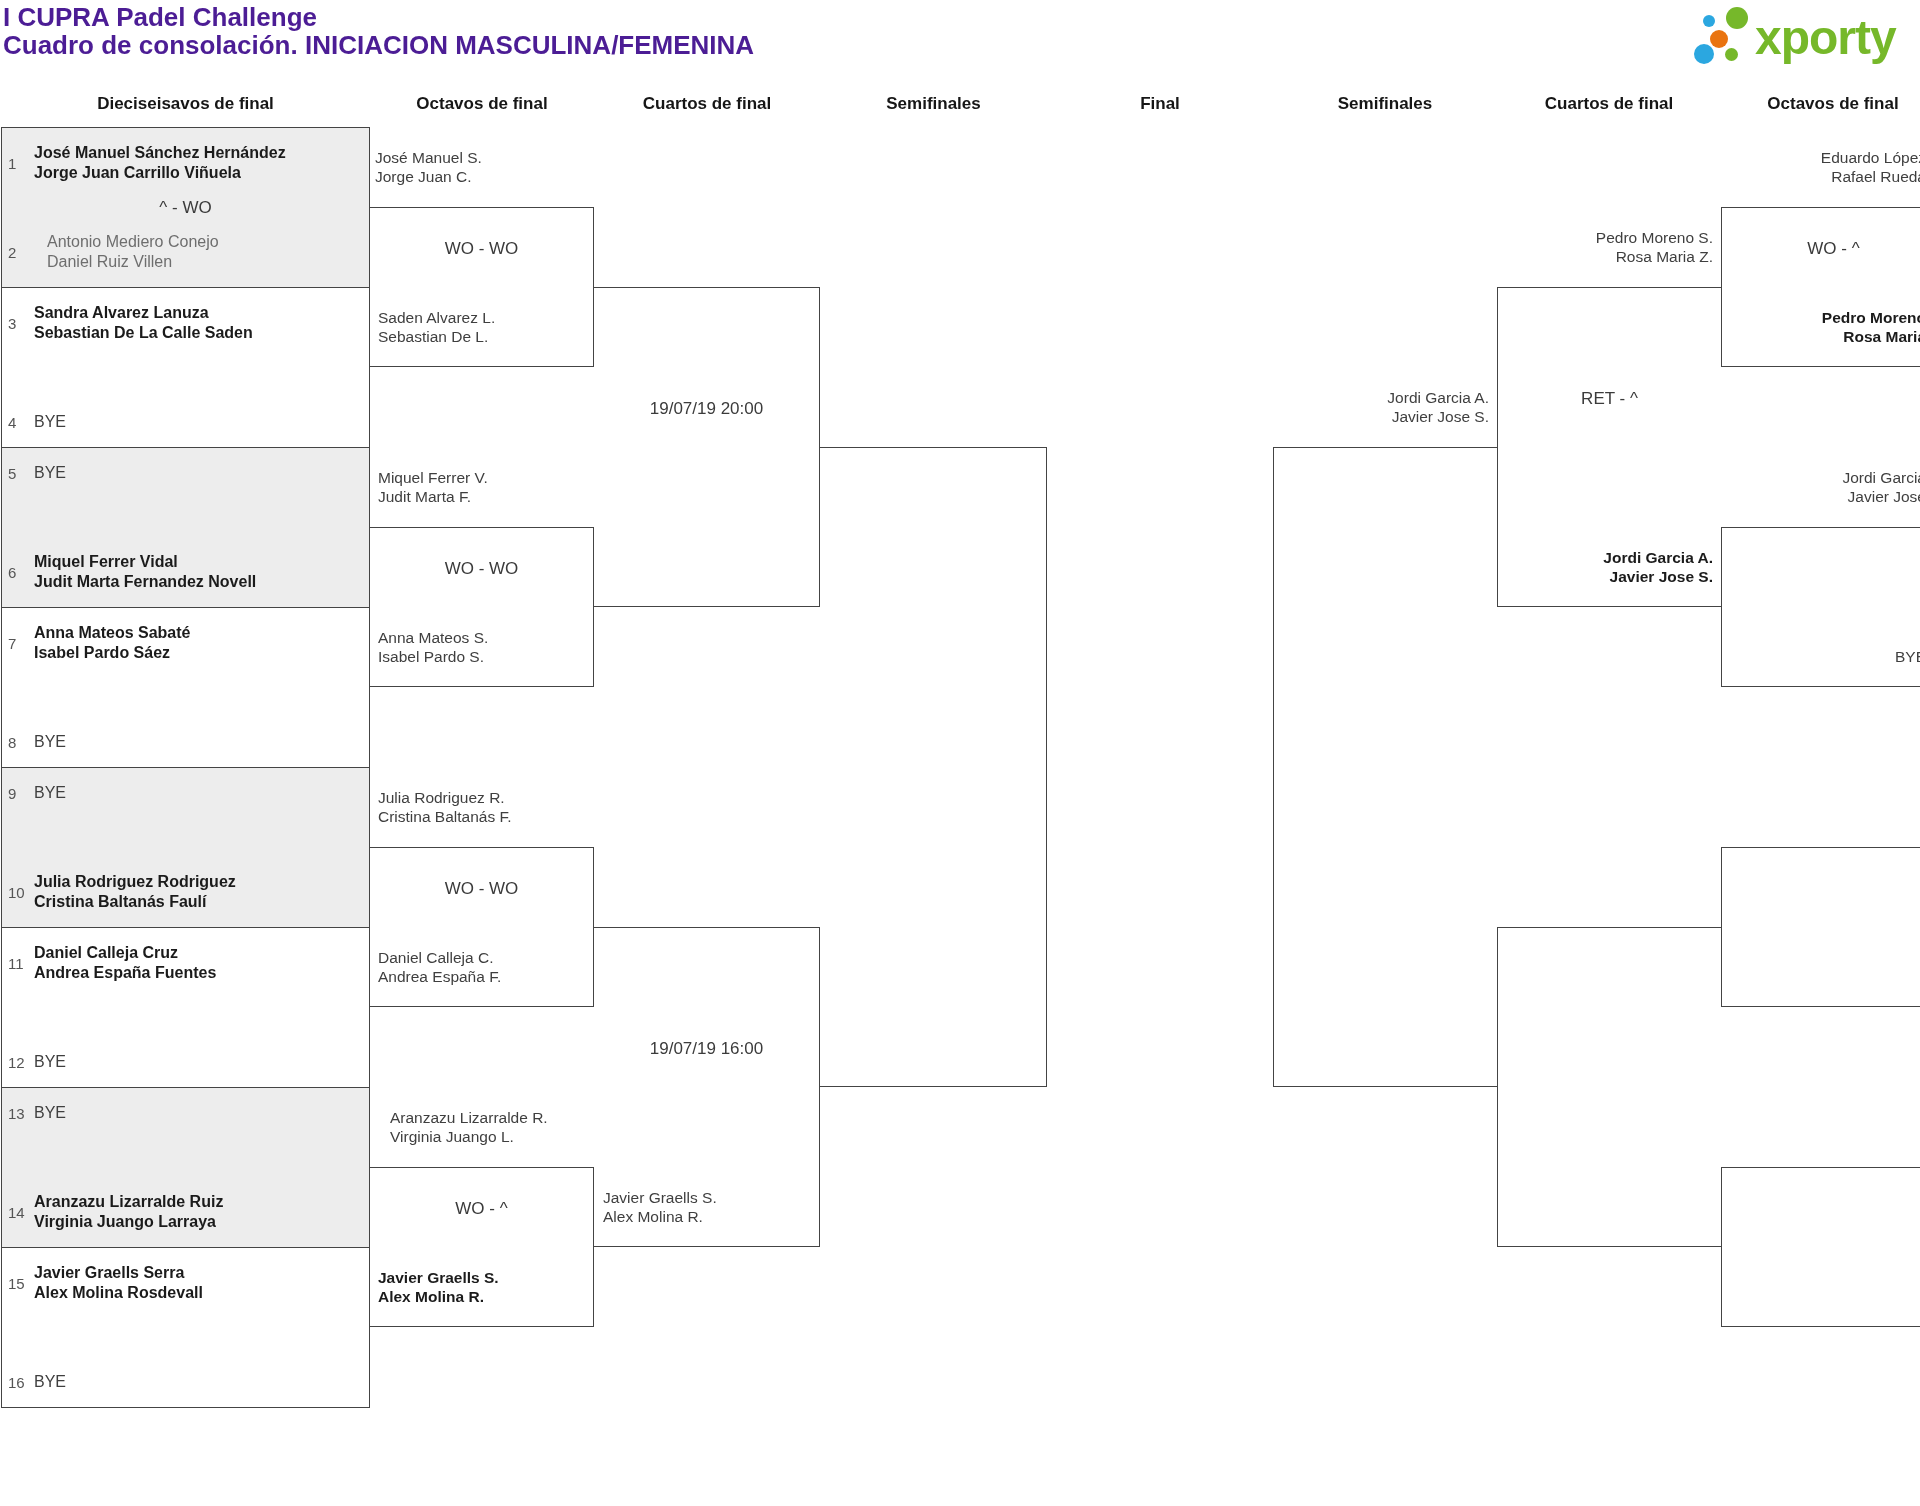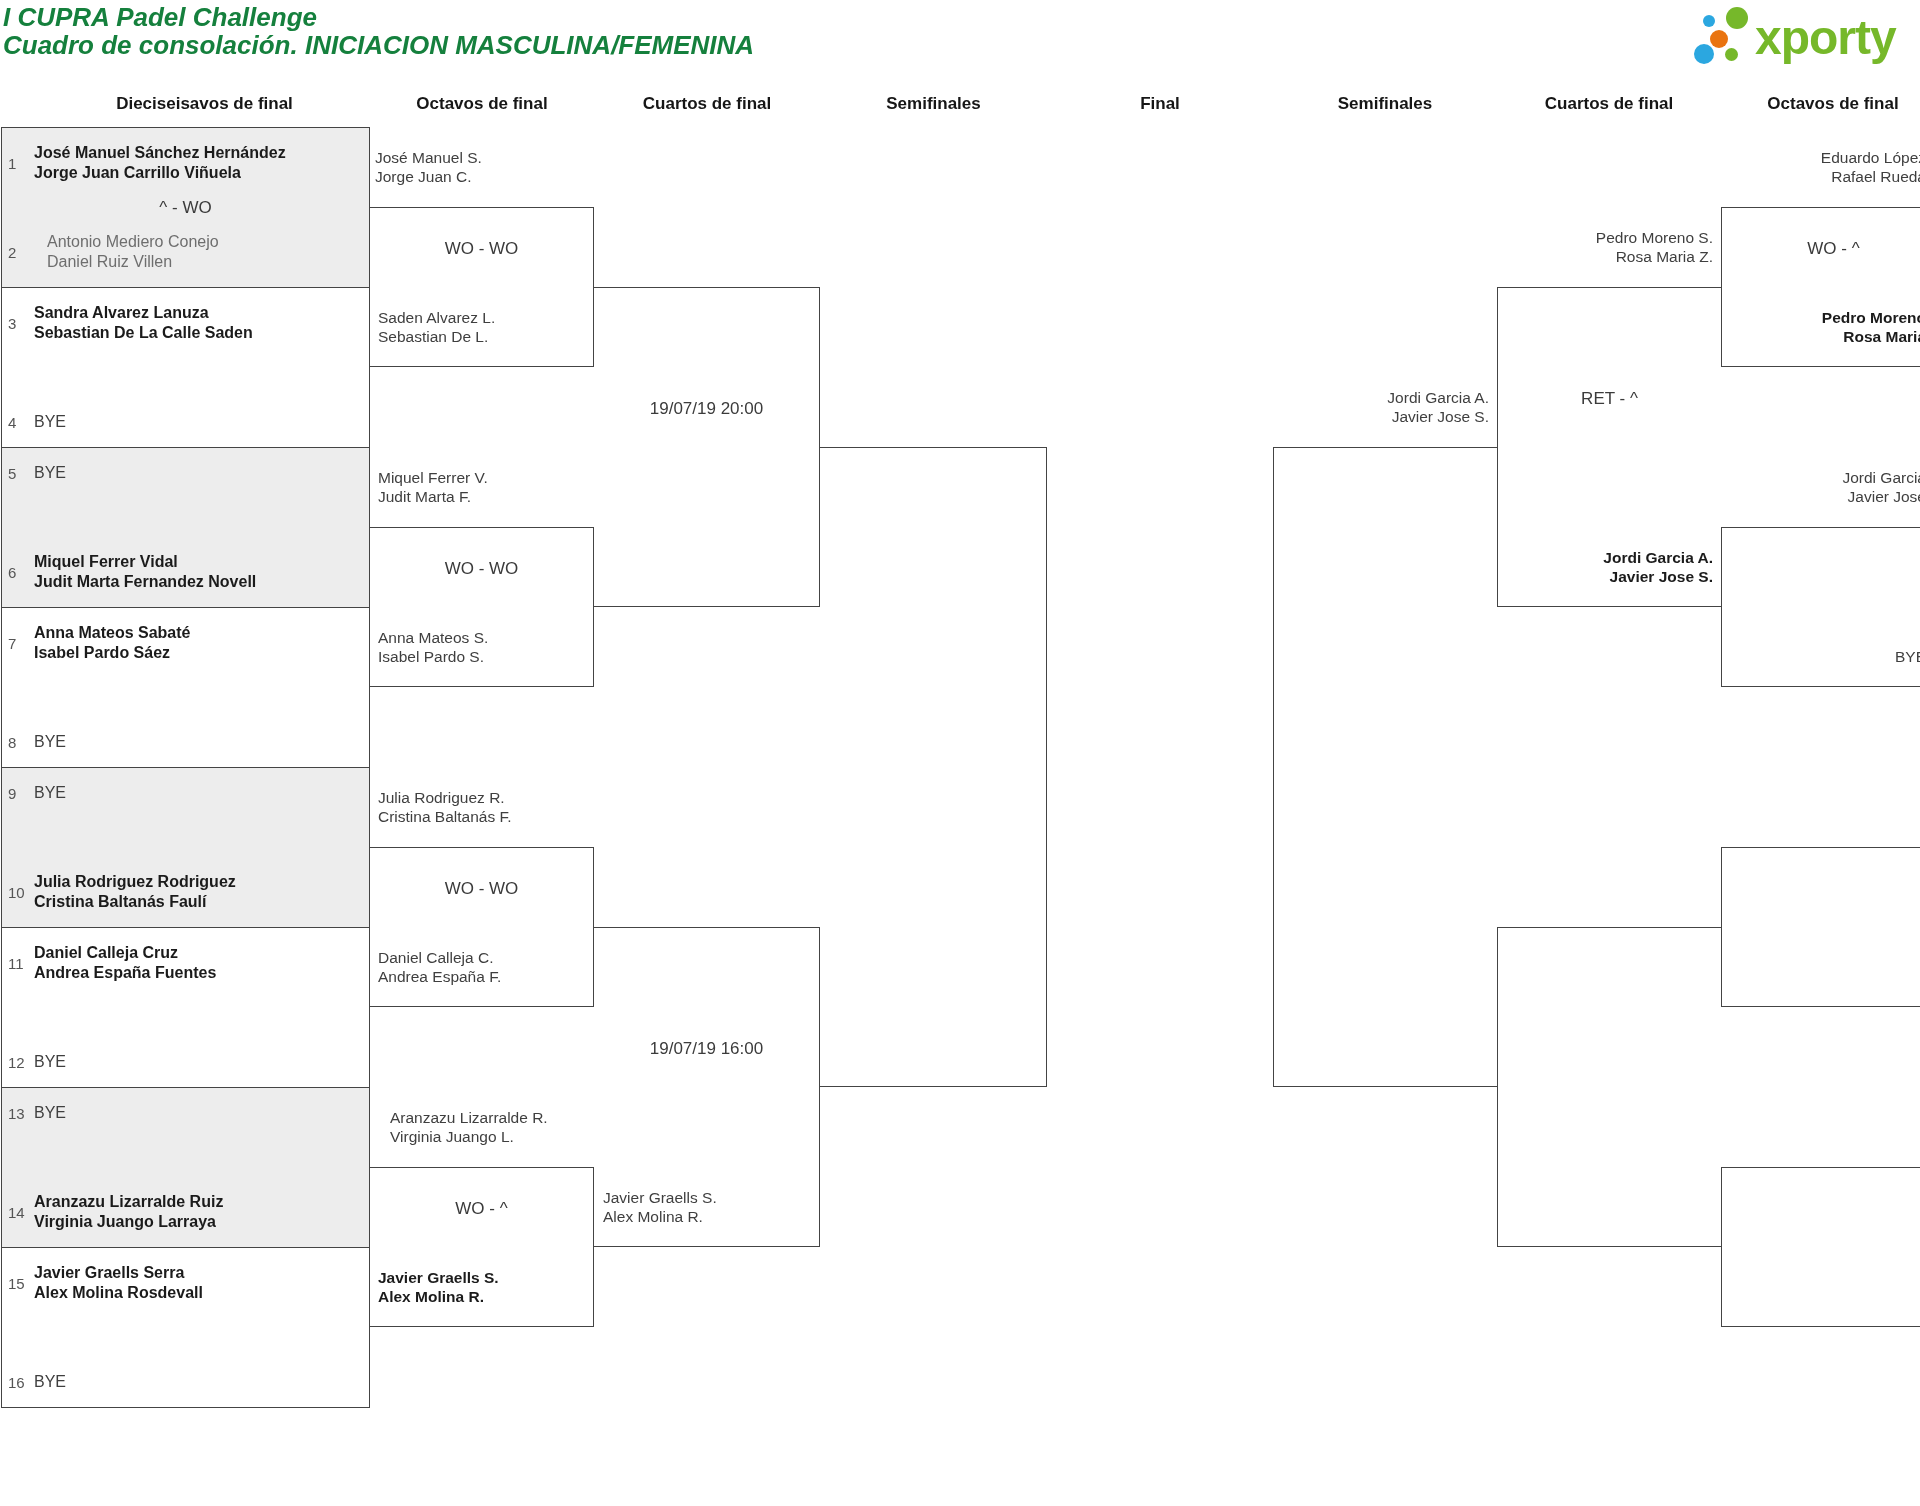--- a/index.html
+++ b/index.html
@@ -4,21 +4,21 @@
 <style>
   html,body{margin:0;padding:0;}
   body{
     width:1920px;height:1506px;position:relative;overflow:hidden;
     background:#ffffff;
     font-family:"Liberation Sans", sans-serif;
     color:#1d1d1d;
   }
   .abs{position:absolute;}
   
-  .title{left:3px;top:3px;font-size:26px;font-weight:600;line-height:28px;color:#15803d;font-style:italic;}
+  .title{left:3px;top:3px;font-size:26px;font-weight:600;line-height:28px;color:#4c1d95;}
   
   .logo{left:1688px;top:2px;width:232px;height:78px;}
   .dot{position:absolute;border-radius:50%;}
   .logo-text{position:absolute;left:67px;top:8px;font-size:48px;font-weight:700;color:#76b82a;letter-spacing:-1px;}
   
   .rh{top:94px;height:24px;font-size:17px;font-weight:600;text-align:center;color:#161616;white-space:nowrap;}
   
   .box{position:absolute;border:1px solid #444;box-sizing:border-box;}
   .box.shaded{background:#ededed;}
   .box.noleft{border-left:none;}
@@ -48,21 +48,21 @@
 
 <div class="abs logo">
   <span class="dot" style="left:15px;top:13px;width:12px;height:12px;background:#2ba7e0;"></span>
   <span class="dot" style="left:38px;top:5px;width:22px;height:22px;background:#76b82a;"></span>
   <span class="dot" style="left:22px;top:28px;width:18px;height:18px;background:#e97410;"></span>
   <span class="dot" style="left:6px;top:42px;width:20px;height:20px;background:#2ba7e0;"></span>
   <span class="dot" style="left:37px;top:46px;width:13px;height:13px;background:#76b82a;"></span>
   <span class="logo-text">xporty</span>
 </div>
 
-<div class="abs rh" style="left:1px;width:369px;padding-left:19px;">Dieciseisavos de final</div>
+<div class="abs rh" style="left:1px;width:369px;">Dieciseisavos de final</div>
 <div class="abs rh" style="left:370px;width:224px;">Octavos de final</div>
 <div class="abs rh" style="left:594px;width:226px;">Cuartos de final</div>
 <div class="abs rh" style="left:820px;width:227px;">Semifinales</div>
 <div class="abs rh" style="left:1047px;width:226px;">Final</div>
 <div class="abs rh" style="left:1273px;width:224px;">Semifinales</div>
 <div class="abs rh" style="left:1497px;width:224px;">Cuartos de final</div>
 <div class="abs rh" style="left:1721px;width:224px;">Octavos de final</div>
 
 <div class="box shaded" style="left:1px;top:127px;width:369px;height:161px;">
   <div class="team top">

